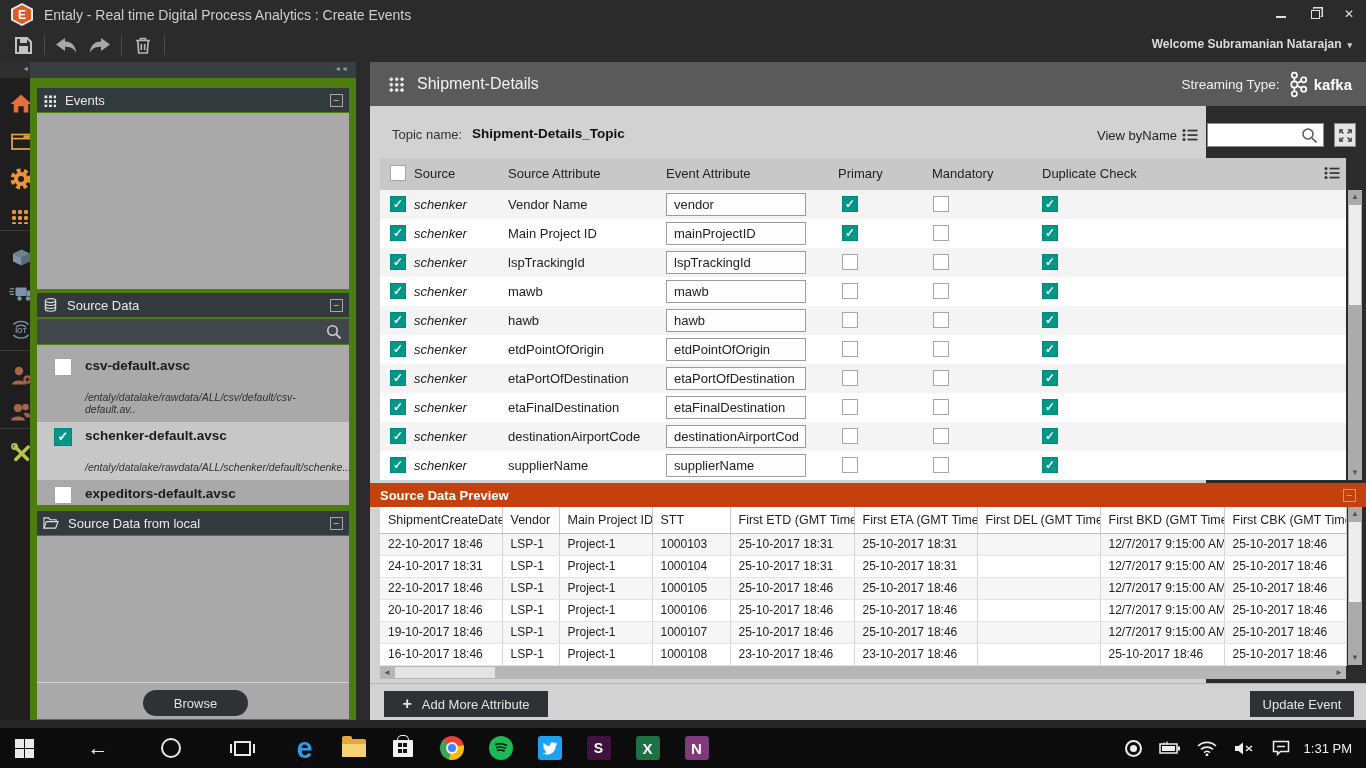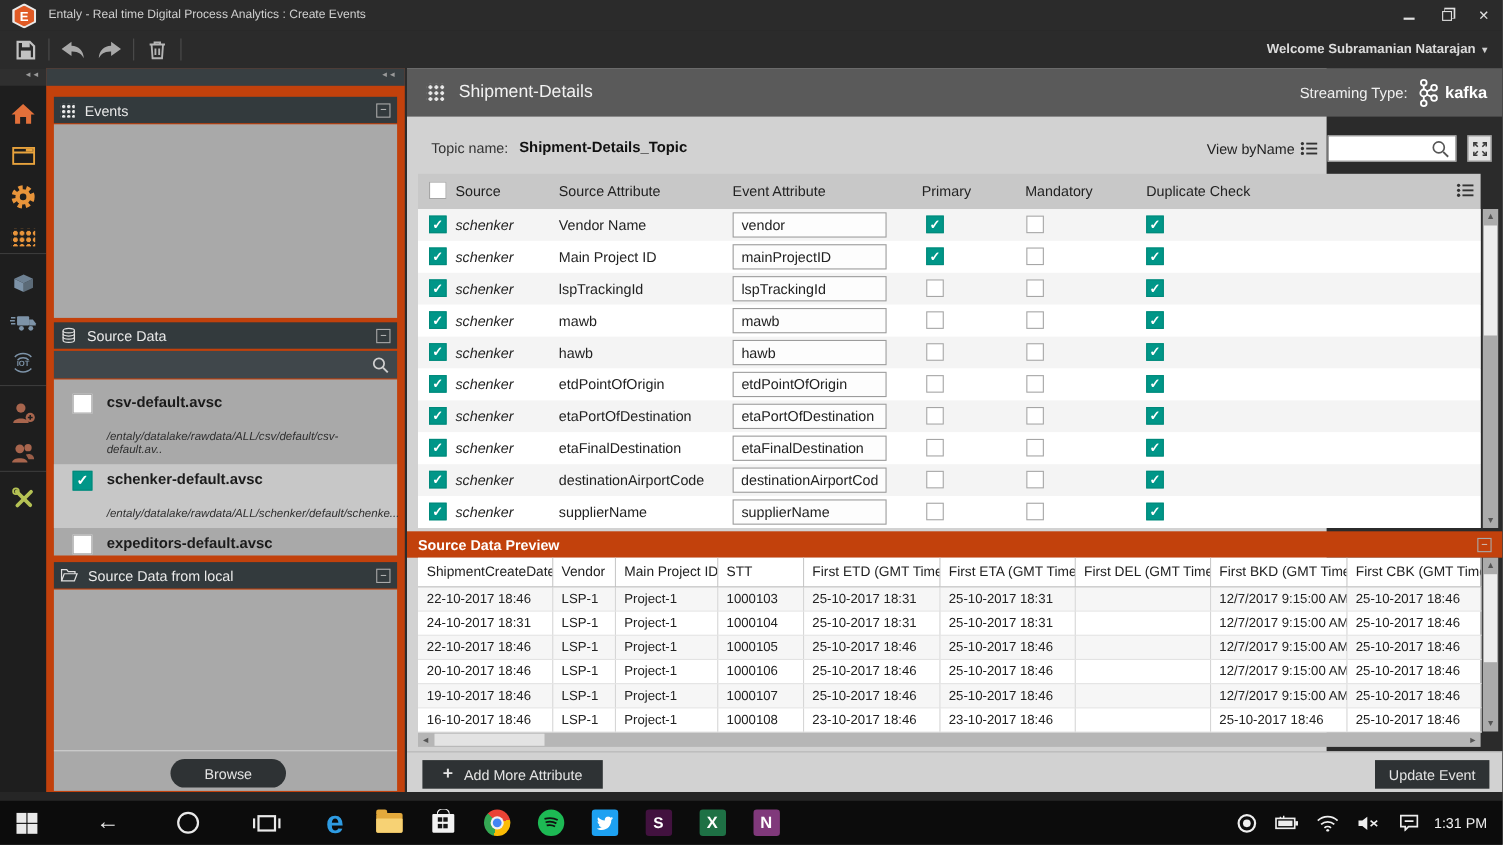--- a/index.html
+++ b/index.html
@@ -5,42 +5,42 @@
   * { margin:0; padding:0; box-sizing:border-box; }
   body { font-family:"Liberation Sans", sans-serif; background:#000; }
   .screen { position:relative; width:1366px; height:768px; background:#2b2b2b; overflow:hidden; }
 
   
   .titlebar { position:absolute; top:0; left:0; width:1366px; height:28px; background:#2b2b2b; }
   .hex-outer { position:absolute; left:11px; top:3px; width:22px; height:23px; background:#e9e9e9;
     clip-path:polygon(50% 0,100% 25%,100% 75%,50% 100%,0 75%,0 25%); display:flex; align-items:center; justify-content:center; }
   .hex-inner { width:18px; height:19px; background:#e05a25; clip-path:polygon(50% 0,100% 25%,100% 75%,50% 100%,0 75%,0 25%);
     color:#fff; font-weight:bold; font-size:12px; display:flex; align-items:center; justify-content:center; }
-  .win-title { position:absolute; left:44px; top:7px; font-size:11px; color:#cfcfcf; }
+  .win-title { position:absolute; left:44px; top:7px; font-size:14px; color:#cfcfcf; }
   .win-controls { position:absolute; right:0; top:0; height:28px; display:flex; }
   .win-btn { width:34px; height:28px; display:flex; align-items:center; justify-content:center; color:#e0e0e0; font-size:12px; }
   .glyph-min { width:10px; border-bottom:2px solid #e0e0e0; margin-top:6px; }
   .glyph-restore { width:9px; height:9px; border:1.5px solid #e0e0e0; box-shadow:2px -2px 0 -0.5px #2b2b2b, 2.5px -2.5px 0 0.5px #e0e0e0; }
 
   
   .toolbar { position:absolute; top:28px; left:0; width:1366px; height:34px; background:#2b2b2b; display:flex; align-items:center; }
   .tool-ic { width:34px; display:flex; justify-content:center; align-items:center; }
   .tool-sep { width:1px; height:20px; background:#4d4d4d; margin:0 4px; }
   .welcome { position:absolute; right:14px; top:9px; font-size:12px; color:#dcdcdc;font-weight:bold; }
   .welcome .caret { font-size:9px; margin-left:6px; color:#cfcfcf; }
 
   
   .rail { position:absolute; left:0; top:62px; width:42px; height:658px; background:#1e1e1e; }
   .rail-strip { position:absolute; left:0; top:0; width:42px; height:16px; background:#2f2f2f; color:#9a9a9a; font-size:7px; text-align:right; padding:3px 6px 0 0; }
   .rail-ic { position:absolute; left:0; width:42px; height:34px; display:flex; align-items:center; justify-content:center; }
   .rail-sep { position:absolute; left:0; width:42px; border-top:1px solid #3b3b3b; }
   .dots-orange { width:22px; height:16px; background-image:radial-gradient(#e8943a 2px, transparent 2.3px); background-size:6px 6px; background-position:1px 1px; }
 
   
-  .left-panel { position:absolute; left:42px; top:62px; width:326px; height:658px; background:#c2410c; }
+  .left-panel { position:absolute; left:30px; top:62px; width:326px; height:658px; background:#4d7c0f; }
   .lp-strip { position:absolute; top:0; left:0; width:326px; height:16px; background:#383f42; color:#9a9a9a; font-size:7px; text-align:right; padding:3px 8px 0 0; }
   .sec-head { position:absolute; left:7px; width:312px; height:24px; background:#333a3d; color:#e9e9e9; font-size:13px; display:flex; align-items:center; padding:0 6px; }
   .sec-head .lbl { margin-left:9px; flex:1; }
   .minus-box { width:13px; height:13px; border:1px solid #a9a9a9; color:#d5d5d5; font-size:10px; line-height:11px; text-align:center; }
   .dots-white { width:13px; height:13px; background-image:radial-gradient(#e9e9e9 1.5px, transparent 1.7px); background-size:4.6px 4.6px; background-position:0.6px 0.6px; }
   .gray-block { position:absolute; left:7px; width:312px; background:#a9a9a9; }
   .lp-search { position:absolute; left:7px; width:312px; height:25px; background:#40474b; display:flex; align-items:center; justify-content:flex-end; padding-right:7px; }
   .file-list { position:absolute; left:7px; width:312px; background:#a9a9a9; padding-top:7px; }
   .file-item { display:flex; align-items:flex-start; padding:6px 8px 7px 17px; }
   .file-item.selected { background:#c7c7c7; }

